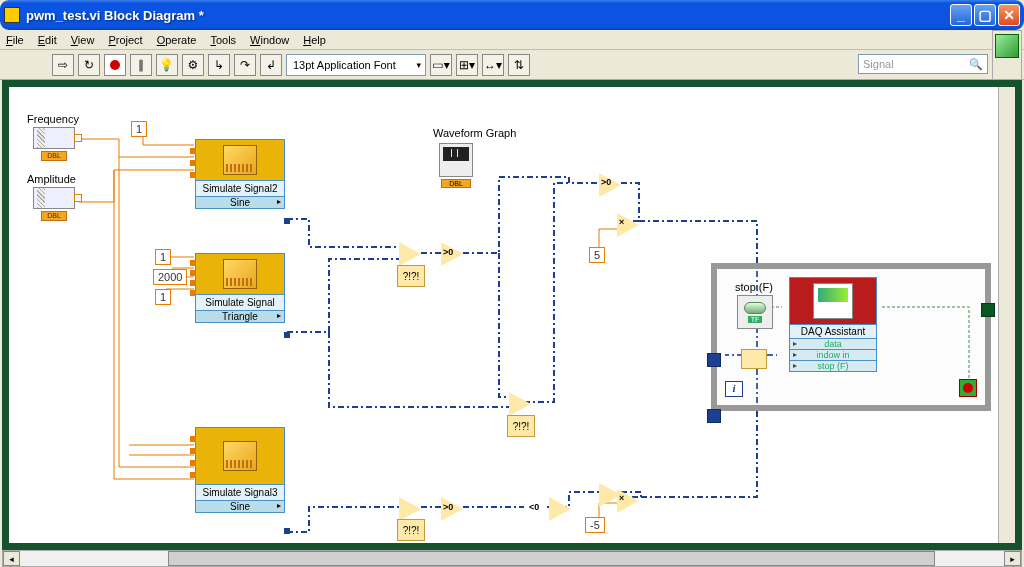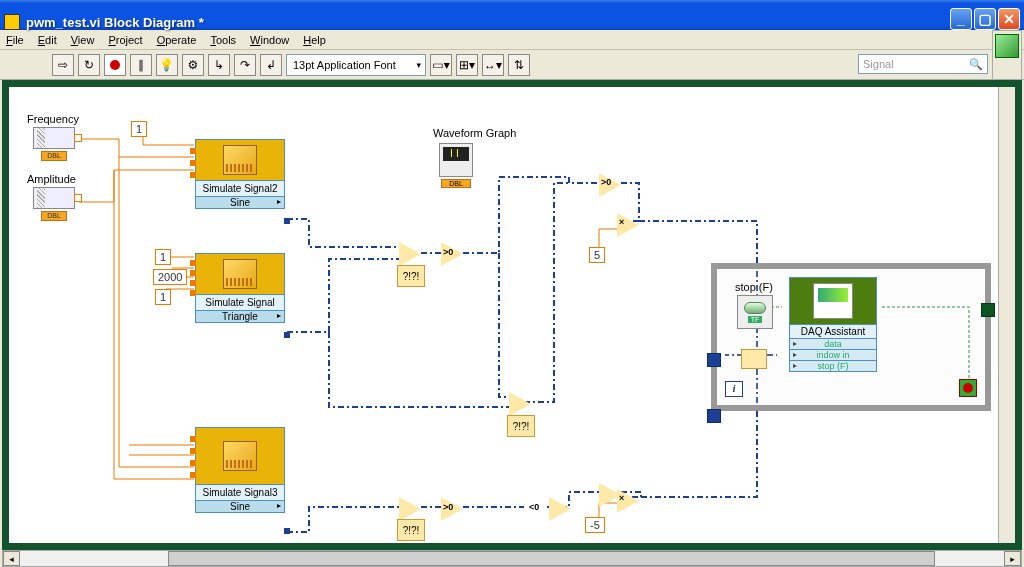--- a/index.html
+++ b/index.html
@@ -1,19 +1,19 @@
 <!DOCTYPE html>
 <html><head>
 <meta charset="utf-8">
 <style>
   * { box-sizing: border-box; margin: 0; padding: 0; font-family: Tahoma, sans-serif; }
   body { width: 1024px; height: 567px; overflow: hidden; background: #ece9d8; }
 
   
-  .titlebar { height: 30px; background: linear-gradient(to bottom, #3a80ea 0%, #0b54e1 10%, #0b54e1 90%, #0842b8 100%); display: flex; align-items: flex-end; padding: 0 4px; color: #fff; }
+  .titlebar { height: 30px; background: linear-gradient(to bottom, #3a80ea 0%, #0b54e1 10%, #0b54e1 90%, #0842b8 100%); display: flex; align-items: center; padding: 0 4px; color: #fff; border-radius: 9px; }
   .titlebar-icon { width: 16px; height: 16px; background: #ffcc00; border: 1px solid #333; margin-right: 6px; font-size: 10px; color:#333; text-align:center; line-height:14px; }
   .titlebar-text { flex: 1; font-size: 13px; font-weight: bold; text-shadow: 1px 1px 2px rgba(0,0,0,.5); }
   .winbtn { width: 22px; height: 22px; margin-left: 2px; border-radius: 3px; display:flex; align-items:center; justify-content:center; font-weight:bold; font-size:14px; color:#fff; }
   .winbtn.min, .winbtn.max { background: linear-gradient(to bottom, #69a2f4, #2268d6); border: 1px solid #fff; }
   .winbtn.close { background: linear-gradient(to bottom, #f29765, #e24821); border: 1px solid #fff; }
 
   
   .menubar { height: 20px; background: #ece9d8; border-bottom: 1px solid #c0bdb1; display: flex; align-items: center; padding: 0 6px; font-size: 11px; gap: 14px; }
   .menubar span { cursor: default; }
   .menubar span u { text-decoration: underline; }
@@ -54,21 +54,21 @@
   .express-vi { position:absolute; width:90px; background:#eab308; border:1px solid #4a8fc6; }
   .express-vi .vi-icon { height:40px; display:flex; align-items:center; justify-content:center; }
   .express-vi .vi-icon-inner { width:34px; height:30px; background:linear-gradient(135deg,#ffd966,#e8a81a); border:1px solid #946200; position:relative; }
   .express-vi .vi-icon-inner::after { content:""; position:absolute; bottom:2px; left:2px; right:2px; height:8px; background:repeating-linear-gradient(to right,#c07010 0,#c07010 2px,transparent 2px,transparent 4px);}
   .express-vi .vi-name { font-size:10px; text-align:center; padding:2px 1px; border-top:1px solid #4a8fc6; background:#e3f1f8; }
   .express-vi .vi-sub { font-size:10px; text-align:center; background:#b8dce9; border-top:1px solid #4a8fc6; position:relative; }
   .express-vi .vi-sub::after { content:"▸"; position:absolute; right:3px; font-size:8px; }
   .express-vi .in-term { position:absolute; left:-6px; width:6px; height:6px; background:#e87b00; }
   .express-vi .out-term { position:absolute; right:-6px; width:6px; height:6px; background:#1c3f94; }
 
-  .daq-vi { position:absolute; width:88px; background:#4d7c0f; border:1px solid #4a8fc6; }
+  .daq-vi { position:absolute; width:88px; background:#b91c1c; border:1px solid #4a8fc6; }
   .daq-vi .vi-icon { height:46px; display:flex; align-items:center; justify-content:center; }
   .daq-vi .vi-icon-inner { width:40px; height:36px; background:#fff; border:1px solid #888; position:relative; }
   .daq-vi .vi-icon-inner::before { content:""; position:absolute; top:4px; left:4px; right:4px; height:14px; background:linear-gradient(to right,#3a7,#9e3);}
   .daq-vi .vi-name { font-size:10px; text-align:center; padding:1px; border-top:1px solid #4a8fc6; background:#e3f1f8; }
   .daq-vi .vi-row { font-size:9px; text-align:center; background:#d5eaf3; border-top:1px solid #4a8fc6; color:#2a6; position:relative; }
   .daq-vi .vi-row::before { content:"▸"; position:absolute; left:3px; font-size:8px; color:#444;}
 
   .graph-ind { position:absolute; width:34px; height:34px; border:1px solid #888; background:#eee; }
   .graph-ind::before { content:""; position:absolute; top:3px; left:3px; right:3px; height:14px; background:#222; }
   .graph-ind::after { content:""; position:absolute; top:5px; left:5px; width:20px; height:8px; background:linear-gradient(90deg,transparent 0,transparent 30%,#ff0 30%,#ff0 35%,transparent 35%,transparent 60%,#ff0 60%,#ff0 65%,transparent 65%);}

